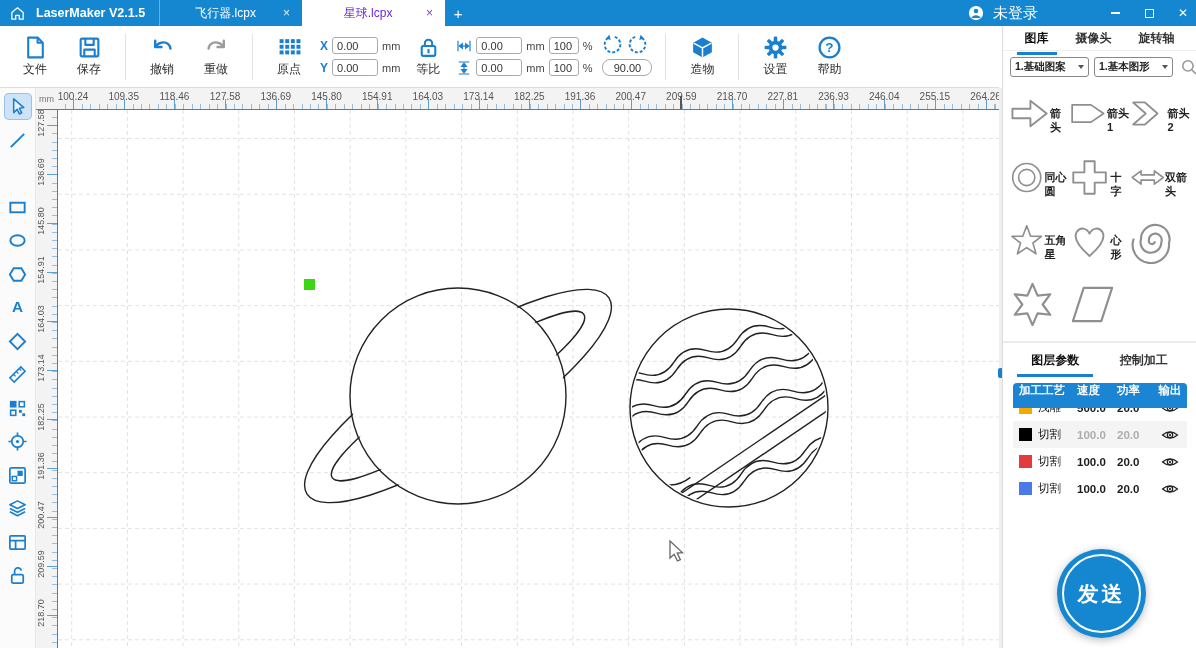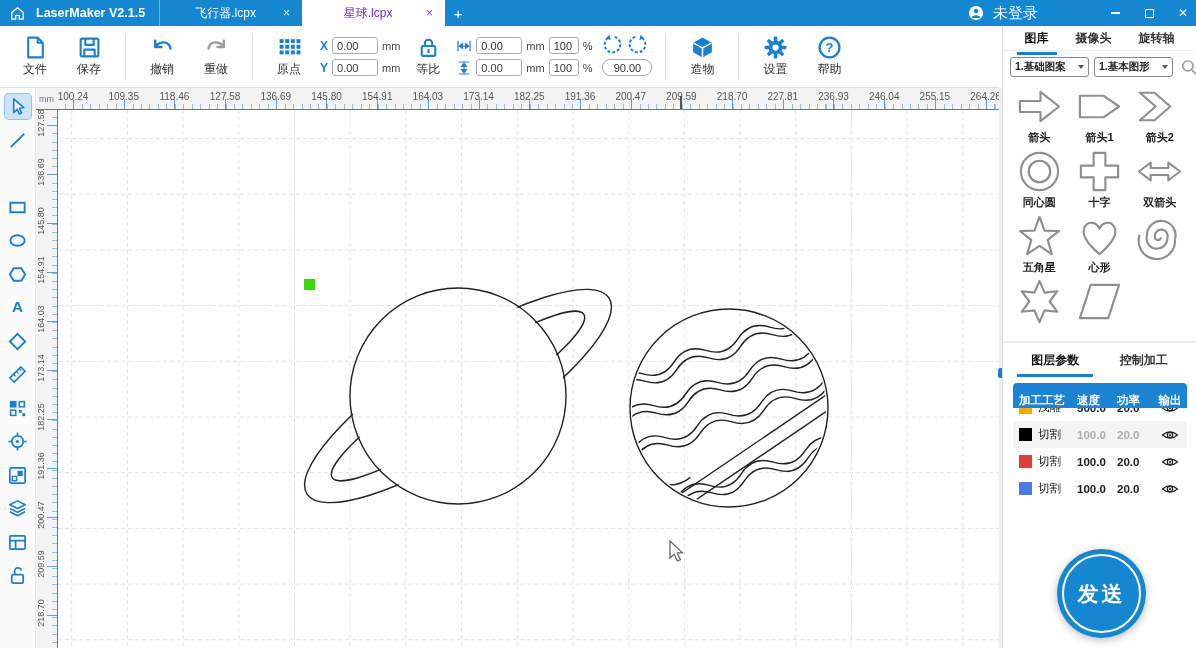--- a/index.html
+++ b/index.html
@@ -82,27 +82,27 @@
   .panel-tabs{display:flex;align-items:center;height:20px;justify-content:space-around;padding:12px 8px;border-bottom:1px solid #eee}
   .ptab{font-size:12px;color:#333;font-weight:bold;height:33px;display:flex;align-items:center;position:relative;cursor:pointer}
   .ptab.active{color:#111}
   .ptab.active::after{content:"";position:absolute;left:-8px;right:-8px;bottom:0;height:2.5px;background:#1b7fd0}
   .controls{display:flex;align-items:center;gap:5px;padding:6px 7px 4px}
   .select{flex:0 0 79px;height:20px;border:1px solid #888;border-radius:3px;font-size:10.5px;font-weight:bold;
           display:flex;align-items:center;justify-content:space-between;padding:0 4px;color:#222;cursor:pointer;background:#fff}
   .caret{width:0;height:0;border-left:3.5px solid transparent;border-right:3.5px solid transparent;border-top:4.5px solid #555}
   .search{margin-left:2px;cursor:pointer;display:flex}
   #gallery{display:grid;grid-template-columns:repeat(3,1fr);padding:2px 6px 0;height:254px;overflow:hidden;row-gap:3px}
-  .shape{display:flex;flex-direction:column;align-items:center;cursor:pointer}
+  .shape{display:flex;align-items:center;cursor:pointer}
   .shape svg{width:47px;height:47px}
   .shape .slabel{font-size:11px;font-weight:bold;color:#222;height:15px;line-height:14px}
   .process-tabs{display:flex;height:36px;border-top:2px solid #ececec;align-items:center;justify-content:space-around;padding:0 8px;margin-top:6px}
   .process-tabs .ptab.active::after{left:-14px;right:-14px}
   #layer-table{margin:6px 10px 0;width:174px;font-size:11.5px}
-  .lt-head{display:flex;background:#1b85d3;color:#fff;font-weight:bold;height:25px;align-items:flex-end;border-radius:4px 4px 0 0;position:relative;z-index:2}
+  .lt-head{display:flex;background:#1b85d3;color:#fff;font-weight:bold;height:25px;align-items:flex-start;border-radius:4px 4px 0 0;position:relative;z-index:2}
   .c1{width:64px;padding-left:6px}.c2{width:40px}.c3{width:36px}.c4{width:34px;text-align:center}
   .lt-rows{overflow:hidden;position:relative;z-index:1}
   .lt-row{display:flex;align-items:center;height:27px;background:#fff}
   .lt-row.dim{background:#f4f4f4}
   .lt-row.clipped{margin-top:-14px}
   .lt-row .c1{display:flex;align-items:center;gap:6px;font-weight:normal;color:#111}
   .chip{width:13px;height:13px;flex:0 0 13px;cursor:pointer}
   .lt-row .val{color:#1c1c1c;font-weight:bold}
   .lt-row.dim .val{color:#adadad}
   .eye{display:flex;justify-content:center;cursor:pointer}

